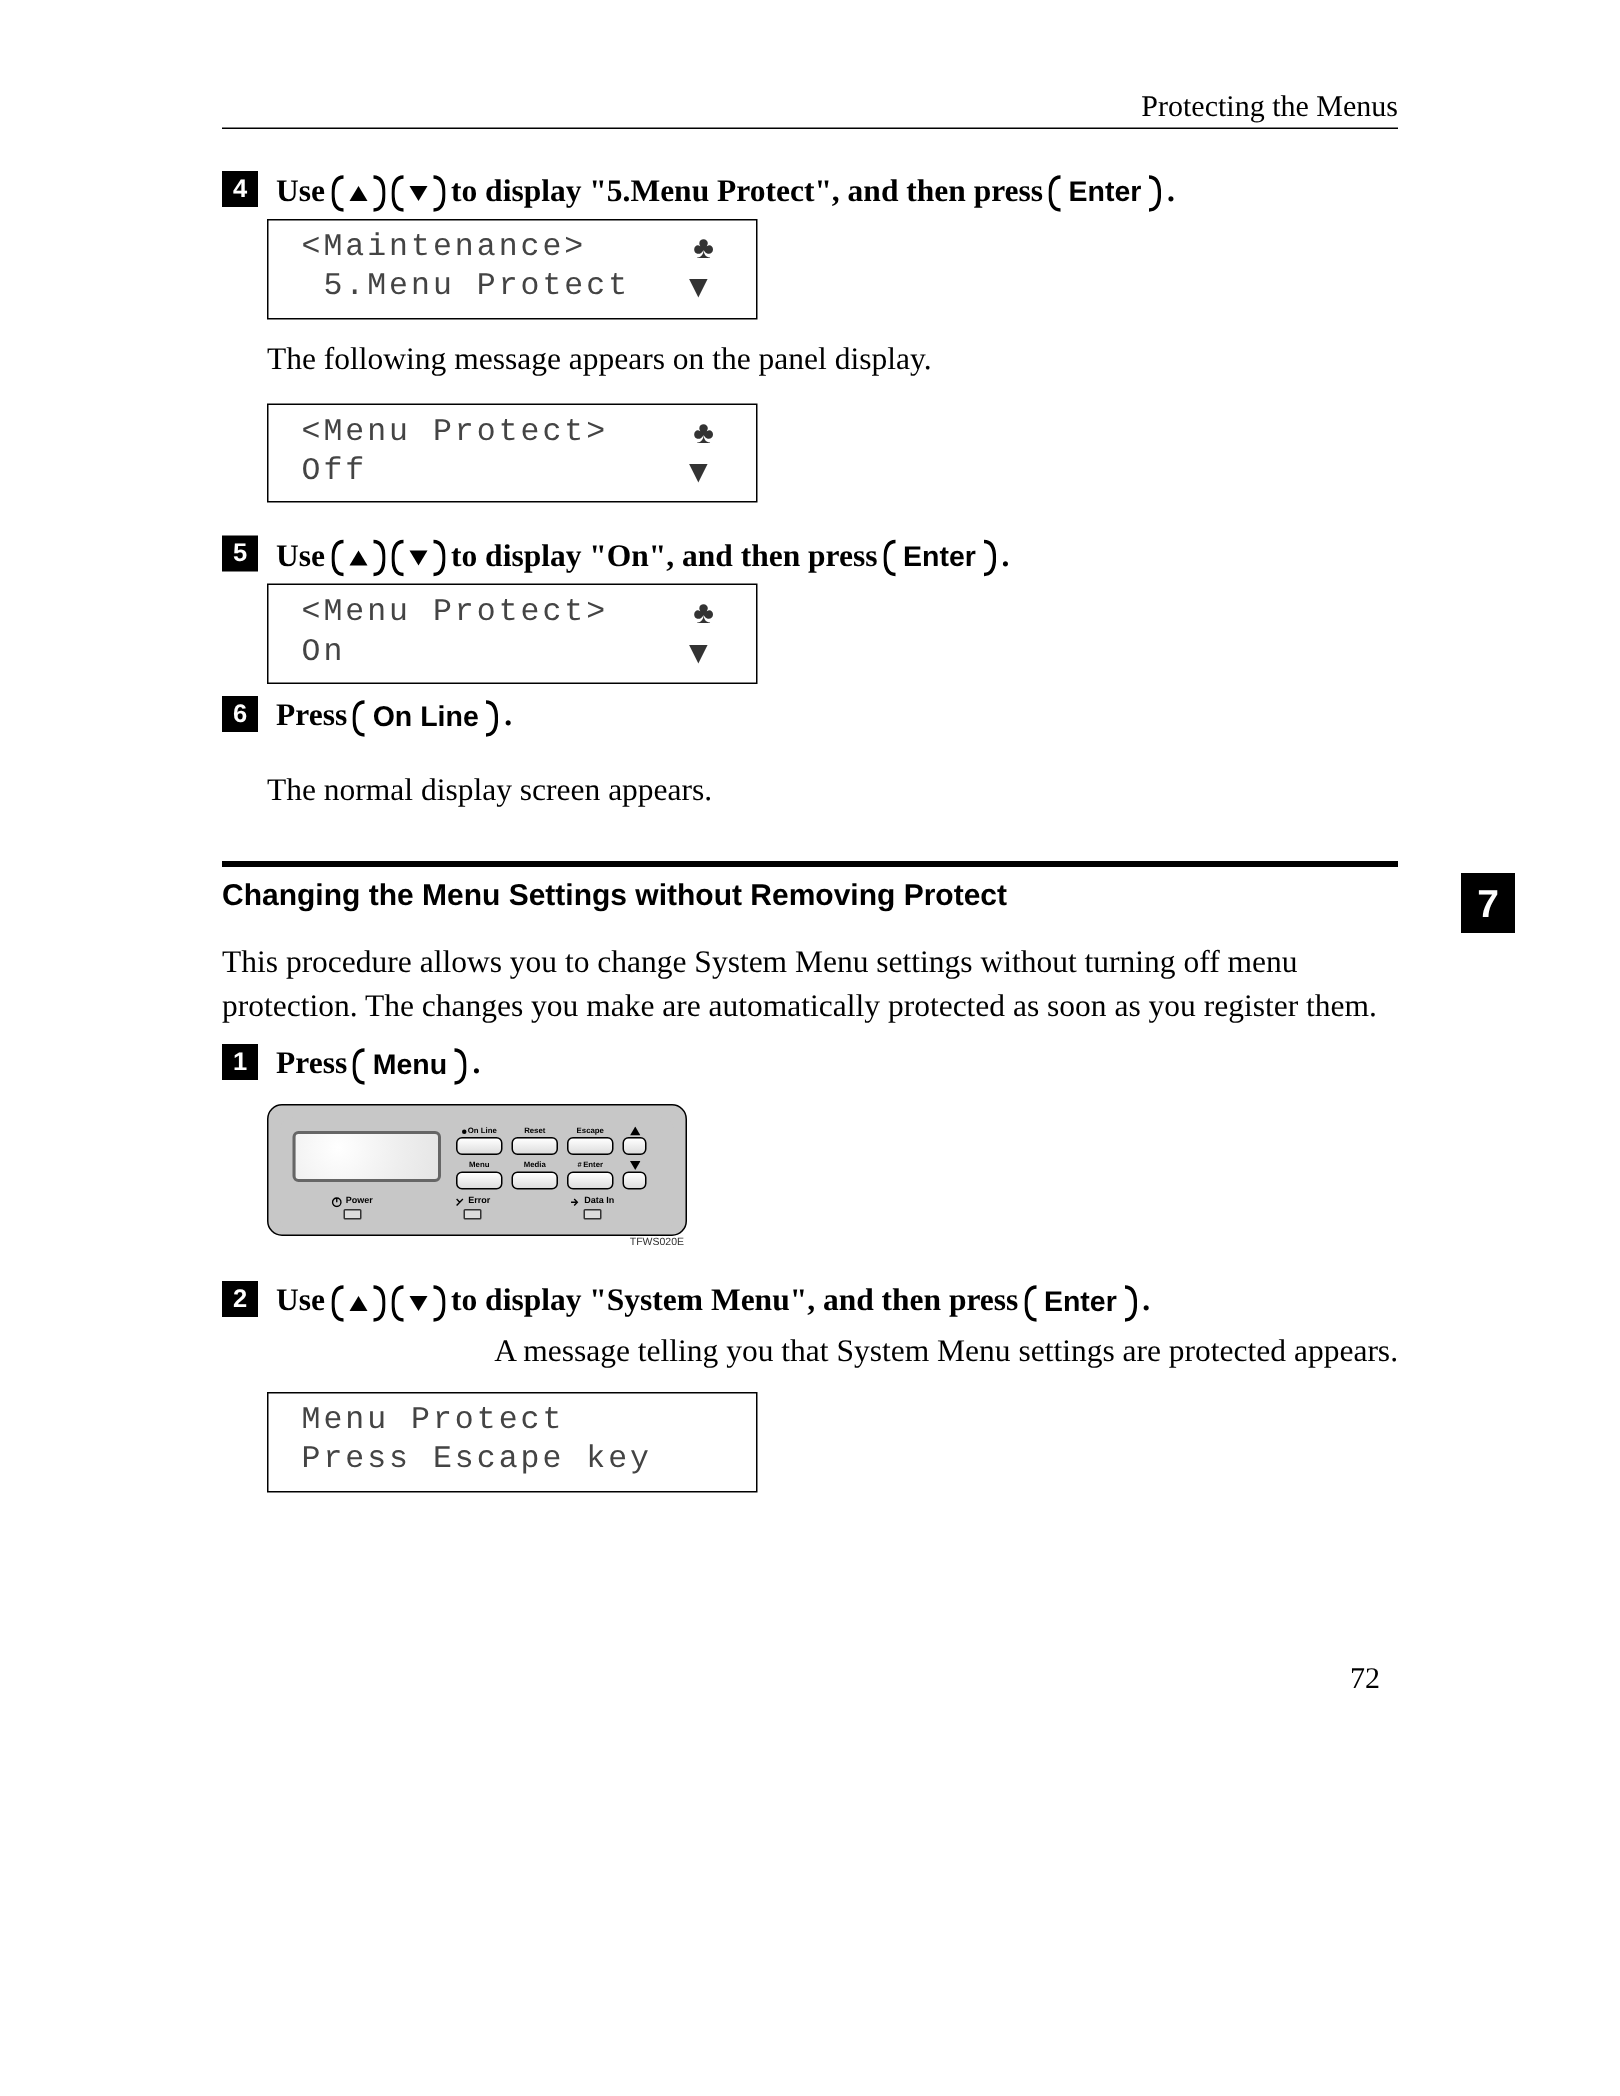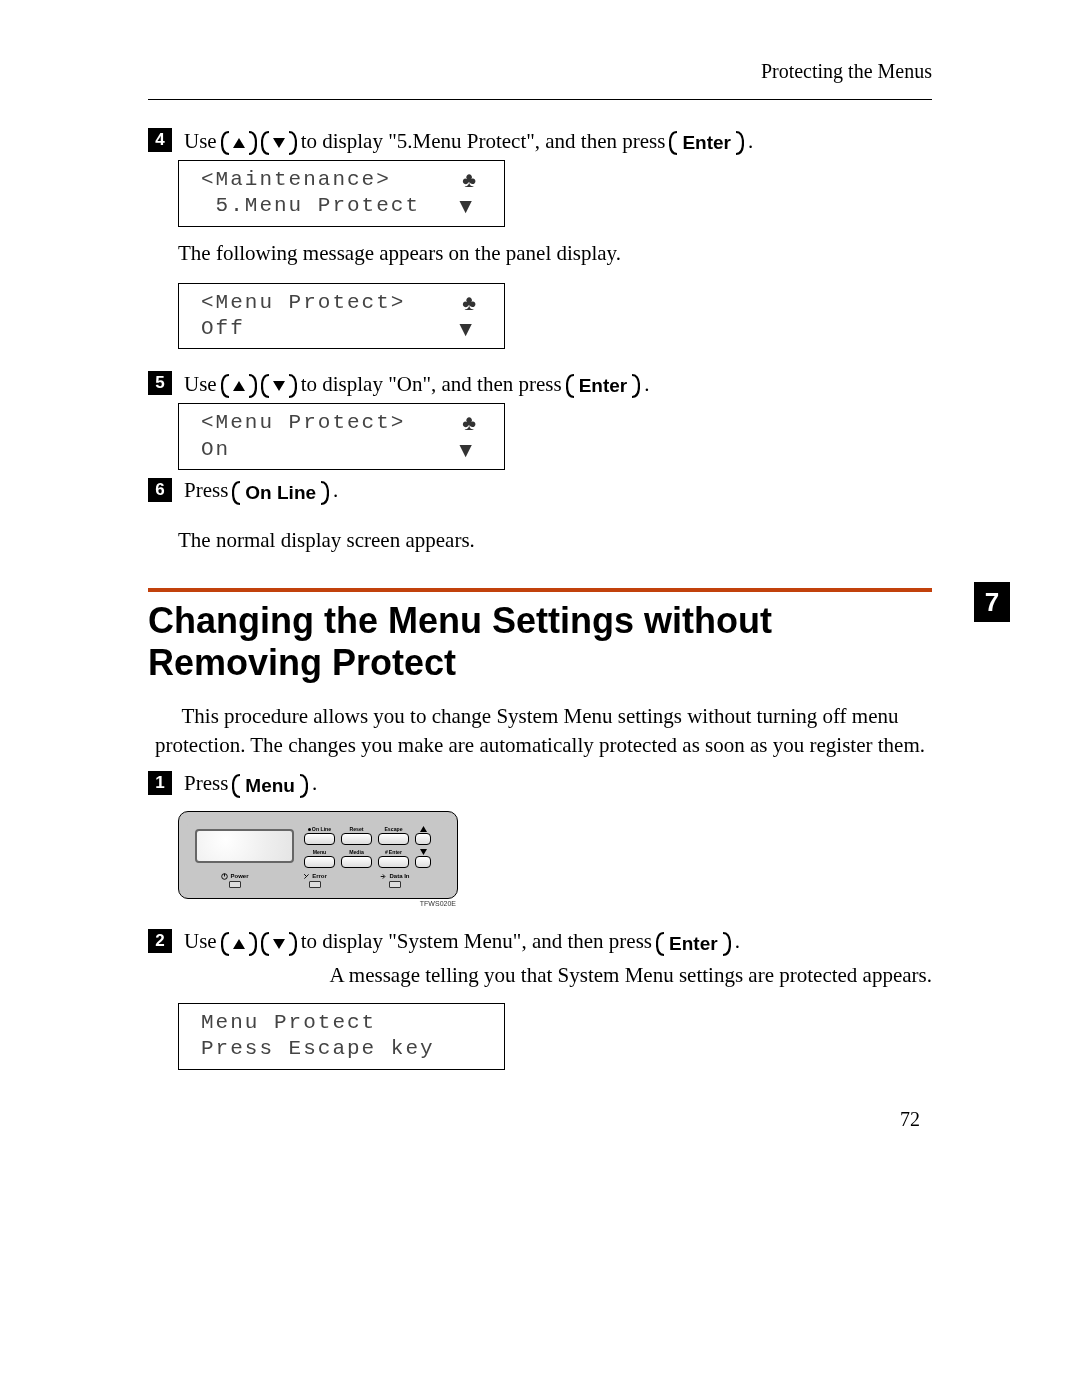--- a/index.html
+++ b/index.html
@@ -13,37 +13,37 @@
     position: relative;
     font-family: 'Palatino Linotype', 'Book Antiqua', Palatino, 'Times New Roman', serif;
     color: #000;
     box-sizing: border-box;
     padding: 60px 148px 60px 148px;
   }
   .header-title {
     text-align: right;
     font-size: 20px;
     margin-top: 0;
-    margin-bottom: 16px;
+    margin-bottom: 2px;
   }
   .hr-top {
     border: none;
     border-top: 1px solid #000;
     margin: 0 0 28px 0;
   }
   .step-line {
     display: flex;
     align-items: center;
     flex-wrap: wrap;
     gap: 4px;
     margin-top: 22px;
     margin-bottom: 6px;
     font-size: 21px;
   }
-  .step-line b { font-weight: normal; }
+  .step-line b { font-weight: bold; }
   .step-num {
     display: inline-flex;
     width: 24px;
     height: 24px;
     background: #000;
     color: #fff;
     font-family: Arial, Helvetica, sans-serif;
     font-weight: bold;
     font-size: 17px;
     align-items: center;
@@ -68,47 +68,46 @@
   }
   .body-text {
     font-size: 21px;
     margin: 12px 0 16px 30px;
     line-height: 1.35;
   }
   .intro-text {
     font-size: 21px;
     margin: 18px 0 12px 0;
     line-height: 1.35;
-    text-align: center;
   }
   .lcd {
     width: 275px;
     margin-left: 30px;
     border: 1.5px solid #000;
     padding: 6px 28px 6px 22px;
     font-family: 'Courier New', Courier, monospace;
     font-size: 21px;
     letter-spacing: 2px;
     color: #444;
     line-height: 1.25;
     position: relative;
   }
   .lcd .row {
     display: flex;
     justify-content: space-between;
     white-space: pre;
   }
   .lcd .arrow { color: #333; font-family: Arial, sans-serif; letter-spacing: 0; }
   .sect-heading {
-    border-top: 4px solid #c2410c;
+    border-top: 4px solid #000000;
     margin-top: 34px;
     padding-top: 8px;
     font-family: Arial, Helvetica, sans-serif;
     font-weight: bold;
-    font-size: 36px;
+    font-size: 20px;
   }
   
   .chapter-tab {
     position: absolute;
     right: 70px;
     top: 582px;
     width: 36px;
     height: 40px;
     background: #000;
     color: #fff;

